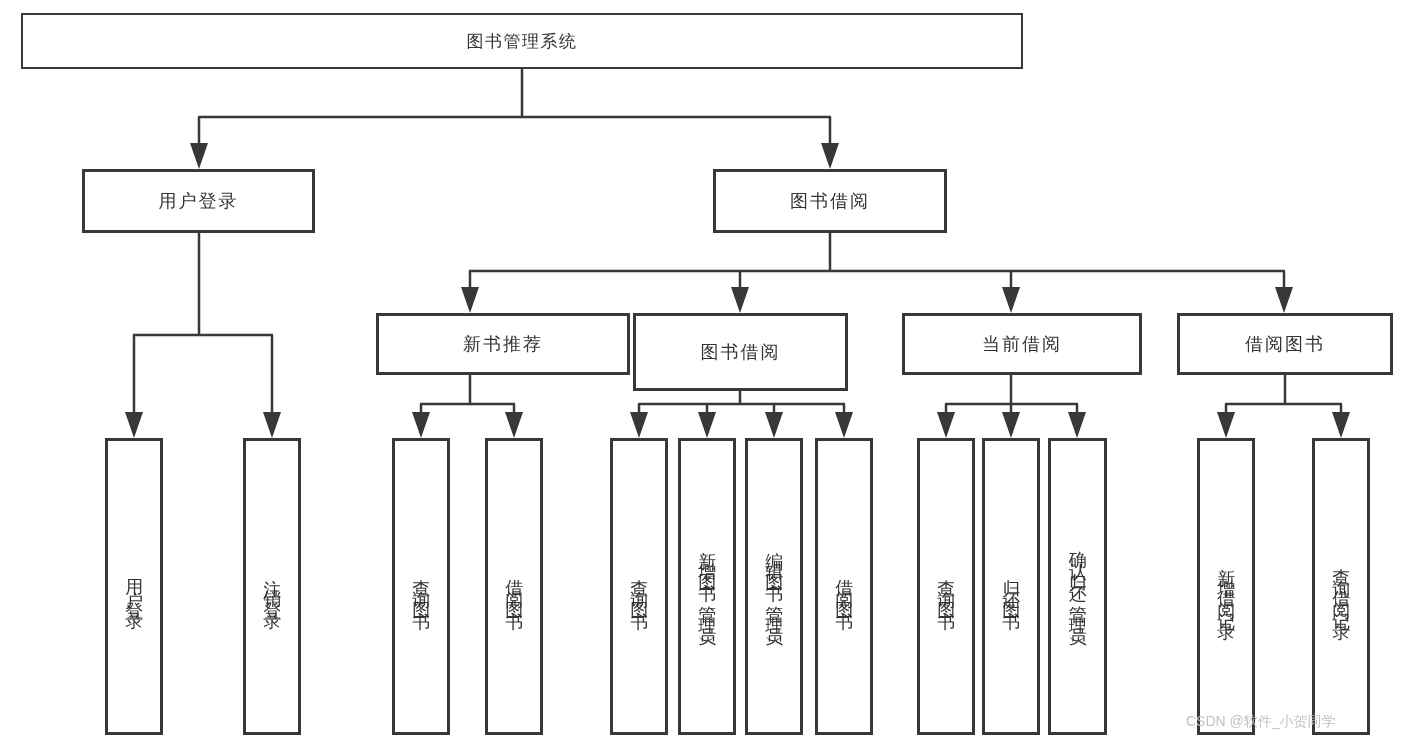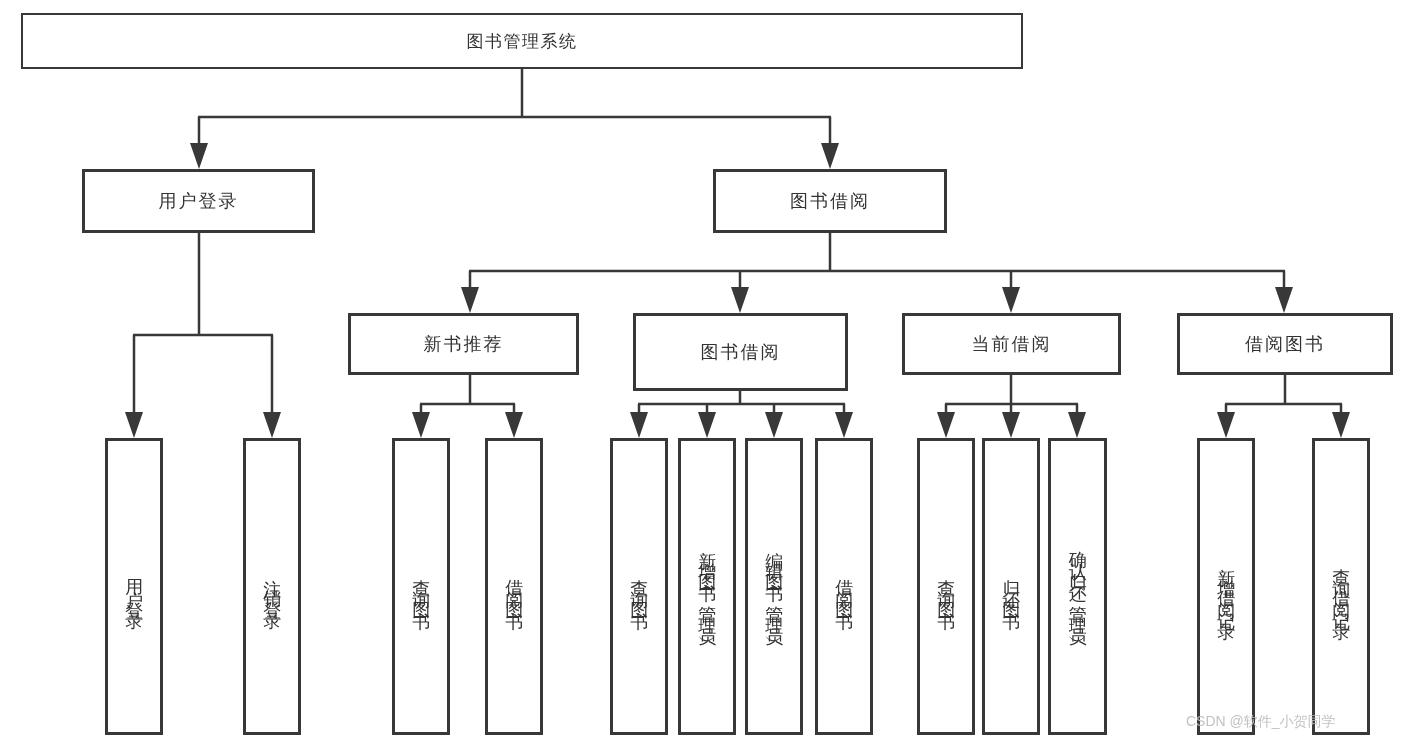--- a/index.html
+++ b/index.html
@@ -63,27 +63,27 @@
     <span>图书管理系统</span>
   </div>
 
   <div class="box h-box" style="left:82px;top:169px;width:233px;height:64px">
     <span>用户登录</span>
   </div>
   <div class="box h-box" style="left:713px;top:169px;width:234px;height:64px">
     <span>图书借阅</span>
   </div>
 
-  <div class="box h-box" style="left:348px;top:313px;width:231px;height:62px">
+  <div class="box h-box" style="left:376px;top:313px;width:254px;height:62px">
     <span>新书推荐</span>
   </div>
   <div class="box h-box" style="left:633px;top:313px;width:215px;height:78px">
     <span>图书借阅</span>
   </div>
-  <div class="box h-box" style="left:902px;top:313px;width:219px;height:62px">
+  <div class="box h-box" style="left:902px;top:313px;width:240px;height:62px">
     <span>当前借阅</span>
   </div>
   <div class="box h-box" style="left:1177px;top:313px;width:216px;height:62px">
     <span>借阅图书</span>
   </div>
 
   <div class="box v-box" style="left:105px;top:438px;width:58px;height:297px">
     <span class="vtext">用户登录</span>
   </div>
   <div class="box v-box" style="left:243px;top:438px;width:58px;height:297px">

